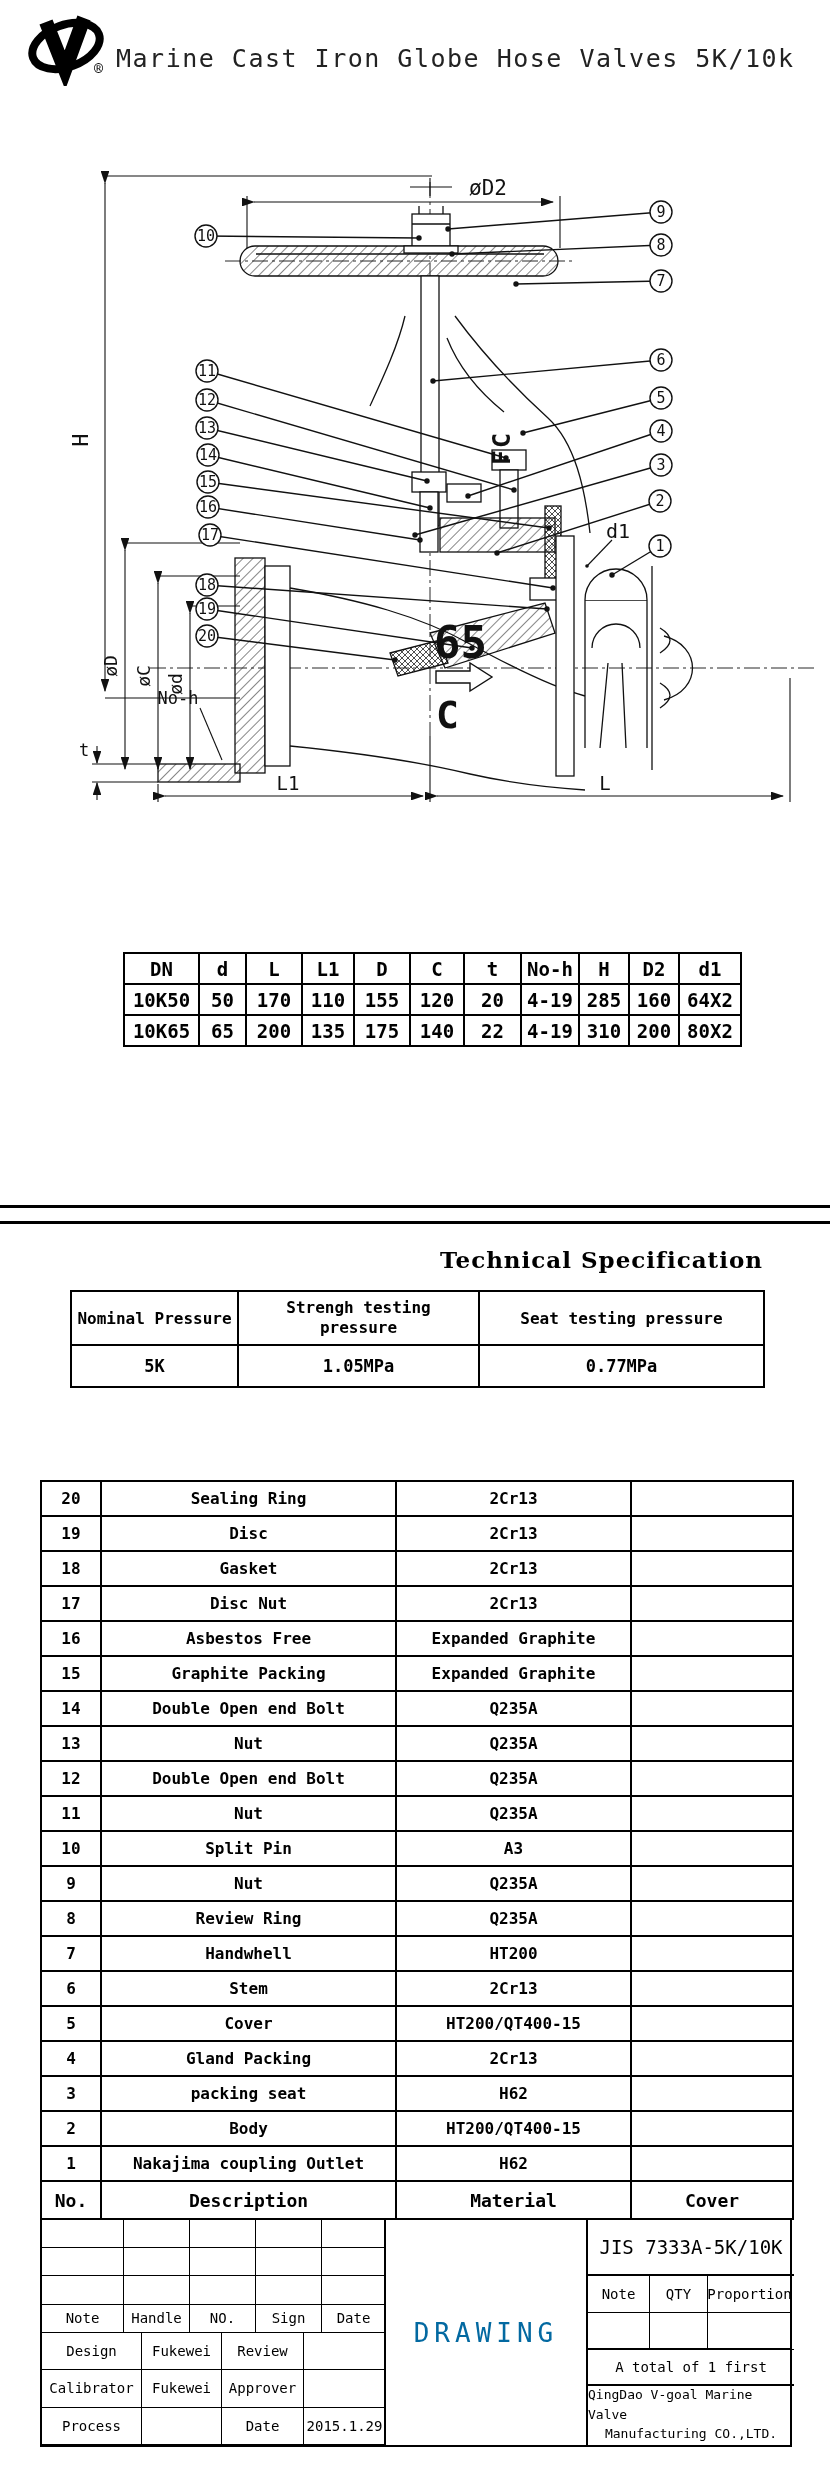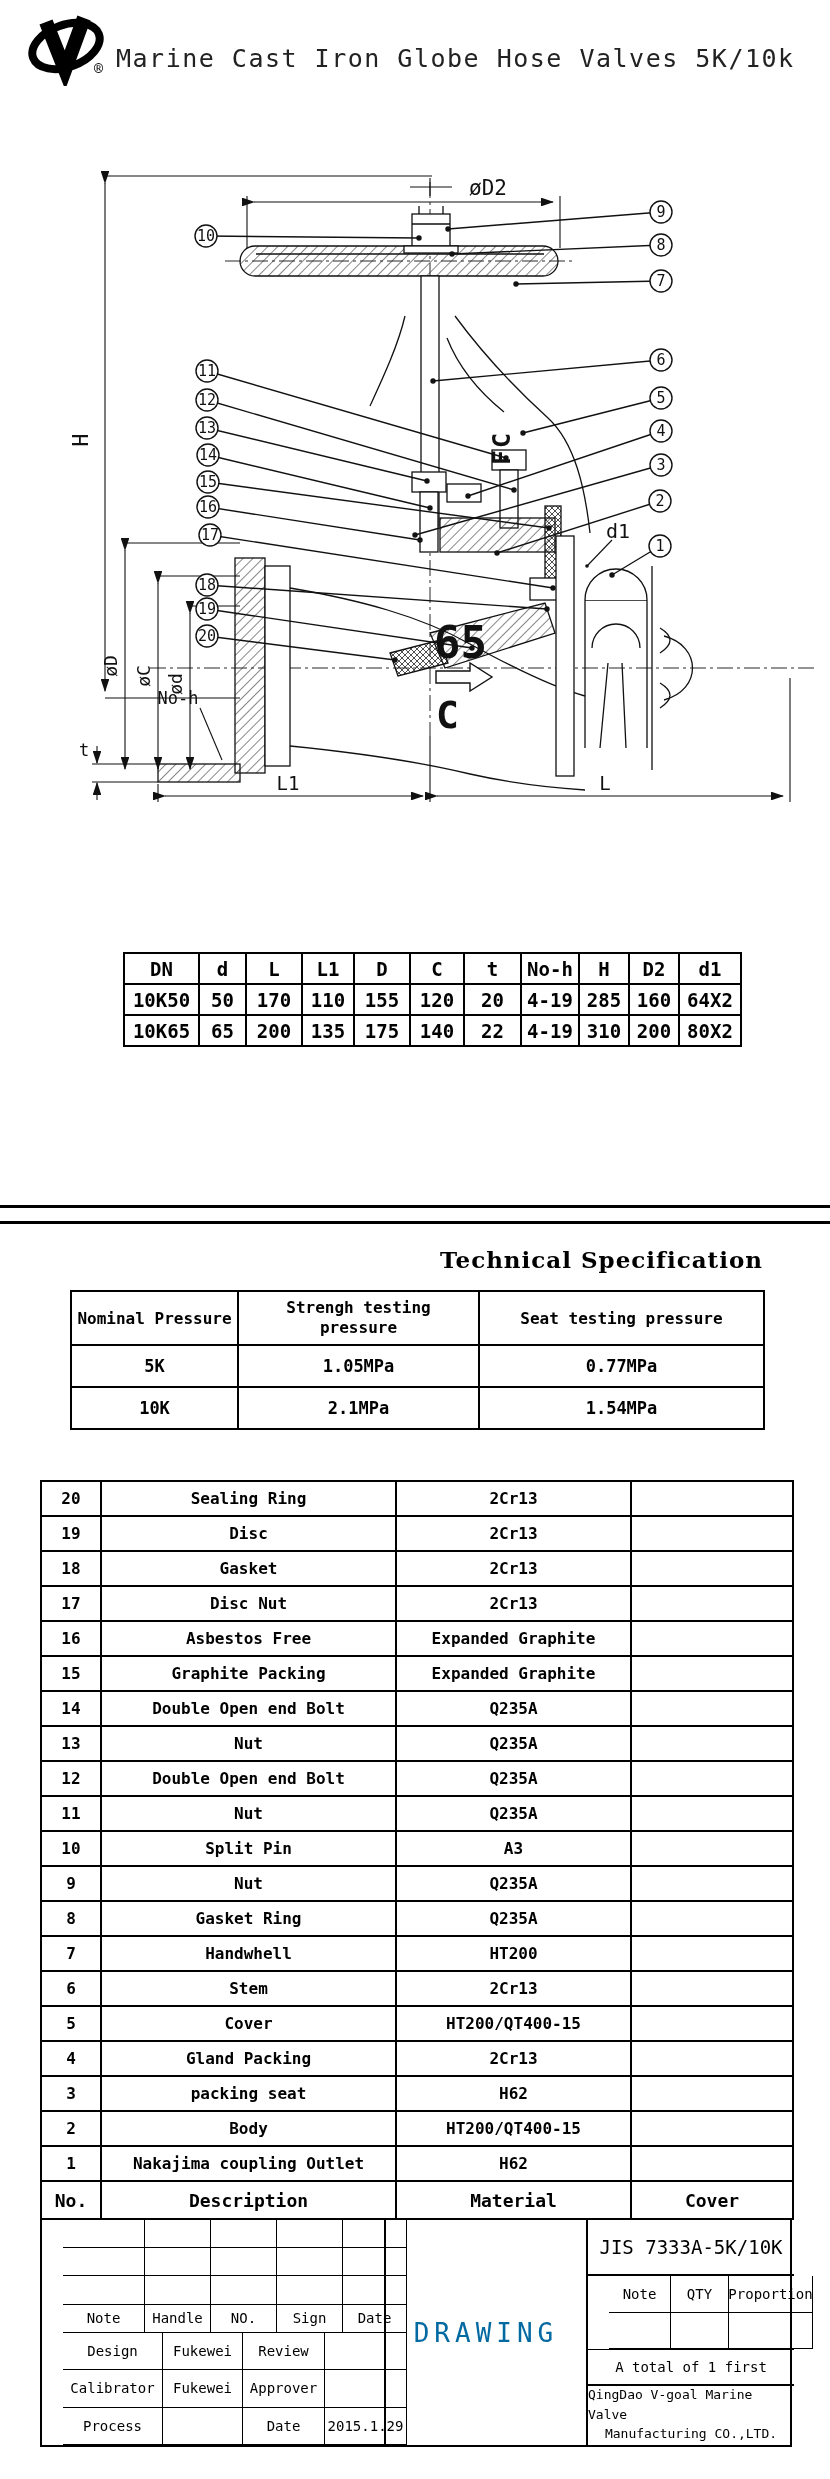--- a/index.html
+++ b/index.html
@@ -24,21 +24,21 @@
   #spectab thead th{height:52px;font-size:16px;white-space:normal;}
   #spectab tbody td{height:40px;}
   .wrapcell{display:inline-block;max-width:170px;line-height:1.25;}
   
   #partstab td{height:33px;font-size:16px;}
   #partstab tfoot td{height:36px;font-size:18px;}
   
   #tblock{left:40px;top:2218px;width:752px;height:229px;border:2.5px solid #000;box-sizing:border-box;
       font-size:14px;}
   #tb-left{position:absolute;left:0;top:0;width:344px;height:100%;border-right:2px solid #000;box-sizing:border-box;}
-  .g{display:grid;padding-left:21px;}
+  .g{display:grid;}
   .c{border-right:1.5px solid #000;border-bottom:1.5px solid #000;display:flex;
      align-items:center;justify-content:center;overflow:hidden;white-space:nowrap;box-sizing:border-box;}
   .c:last-child{}
   #tb-center{position:absolute;left:344px;top:0;width:202px;height:100%;border-right:2px solid #000;
      box-sizing:border-box;display:flex;align-items:center;justify-content:center;}
   #tb-drawing{font-size:26px;letter-spacing:5px;color:#0369a1;}
   #tb-right{position:absolute;left:546px;top:0;width:206px;height:100%;box-sizing:border-box;}
   .rrow{border-bottom:2px solid #000;display:flex;align-items:center;justify-content:center;box-sizing:border-box;}
   
   svg text{font-family:"DejaVu Sans Mono",monospace;fill:#111;}
@@ -366,25 +366,20 @@
       </tr>
     </thead>
     <tbody>
 
         <tr>
           <td>5K</td>
           <td>1.05MPa</td>
           <td>0.77MPa</td>
         </tr>
 
-        <tr>
-          <td>10K</td>
-          <td>2.1MPa</td>
-          <td>1.54MPa</td>
-        </tr>
       </tbody>
   </table>
 
   <table id="partstab" class="abs t" style="left:40px;top:1480px">
     <colgroup>
         <col style="width:60px">
         <col style="width:295px">
         <col style="width:235px">
         <col style="width:162px">
       </colgroup>
@@ -469,21 +464,21 @@
 
         <tr>
           <td>9</td>
           <td>Nut</td>
           <td>Q235A</td>
           <td></td>
         </tr>
 
         <tr>
           <td>8</td>
-          <td>Gasket Ring</td>
+          <td>Review Ring</td>
           <td>Q235A</td>
           <td></td>
         </tr>
 
         <tr>
           <td>7</td>
           <td>Handwhell</td>
           <td>HT200</td>
           <td></td>
         </tr>

